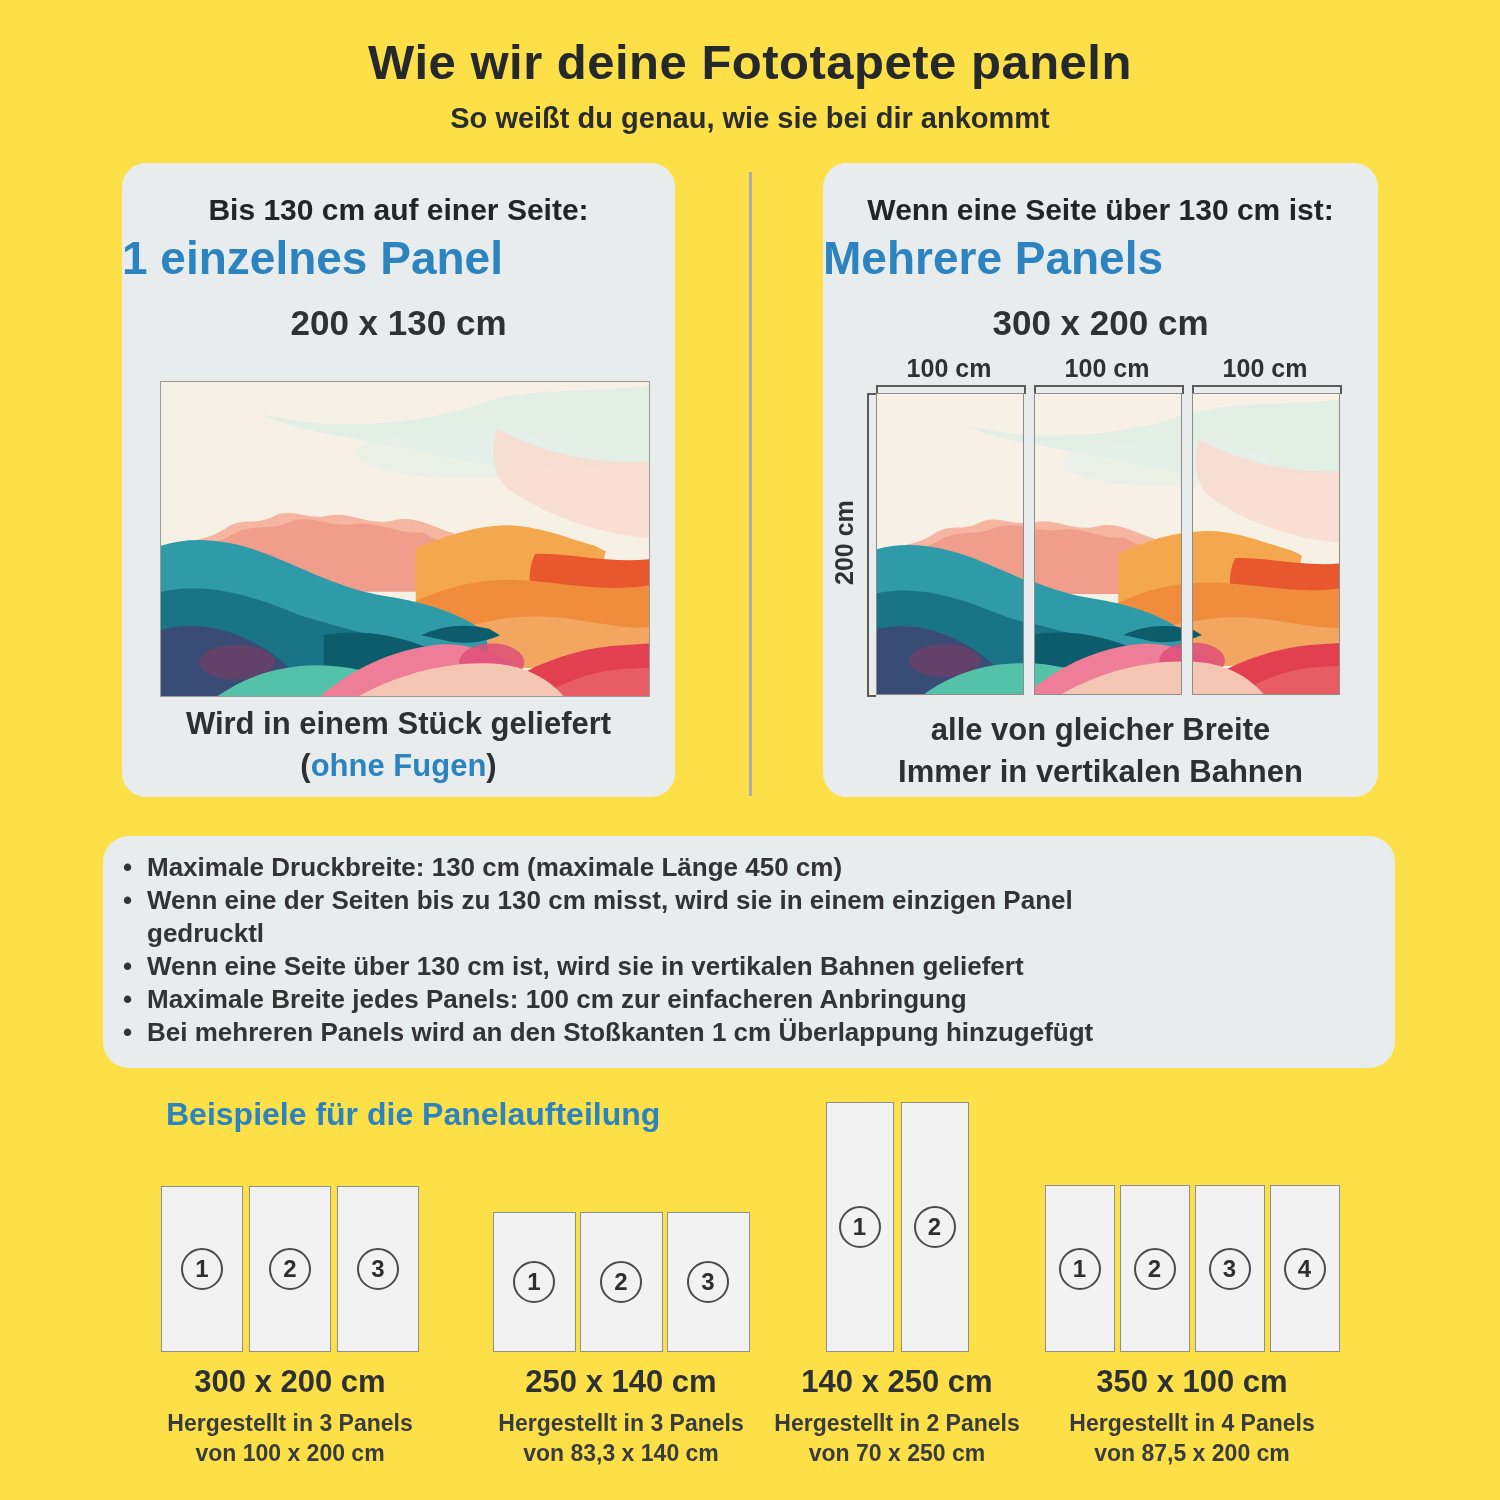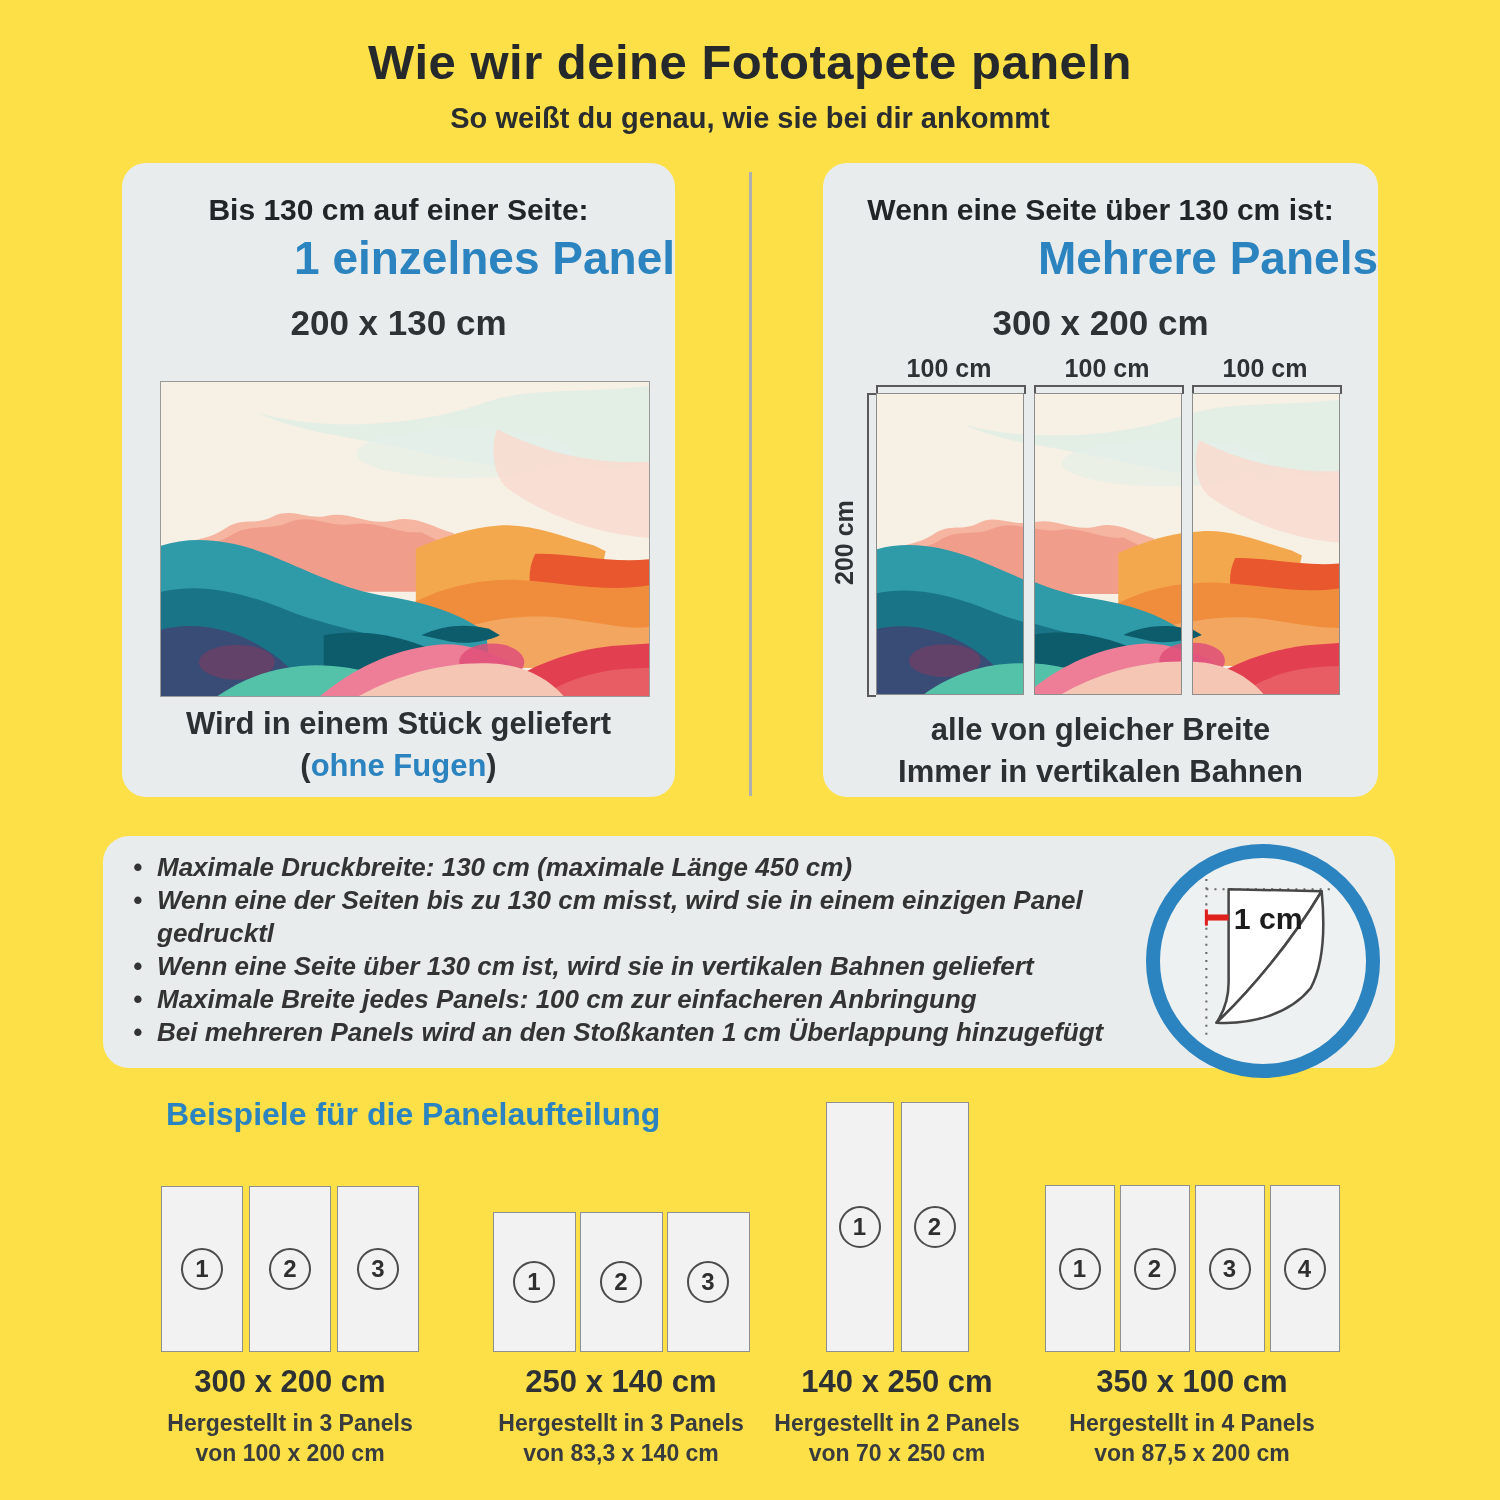--- a/index.html
+++ b/index.html
@@ -13,21 +13,21 @@
             font-size:29px;font-weight:700;color:#2a2d2f;}
 
   
   .box{position:absolute;top:163px;height:634px;background:#e9ecec;border-radius:24px;}
   .box-left{left:122px;width:553px;}
   .box-right{left:823px;width:555px;}
   .divider{position:absolute;left:749px;top:172px;width:3px;height:624px;background:#aeaeae;}
 
   .cond{position:absolute;top:30px;left:0;width:100%;text-align:center;
         font-size:30px;font-weight:800;color:#222527;}
-  .headline{position:absolute;top:68px;left:0;width:100%;text-align:right;
+  .headline{position:absolute;top:68px;left:0;width:100%;text-align:left;
             font-size:46px;font-weight:800;color:#2b84c0;}
   .size{position:absolute;top:140px;left:0;width:100%;text-align:center;
         font-size:35px;font-weight:800;color:#2f3234;}
 
   .art-frame{position:absolute;left:38px;top:218px;width:488px;height:314px;
              border:1px solid #9a9a9a;overflow:hidden;background:#fff;}
   .art-frame svg{display:block;width:100%;height:100%;}
 
   .caption{position:absolute;top:540px;left:0;width:100%;text-align:center;
            font-size:31px;font-weight:600;line-height:42px;color:#2d3032;}
@@ -48,21 +48,21 @@
           writing-mode:vertical-rl;transform:rotate(180deg);}
   .strip{position:absolute;top:230px;width:146px;height:300px;
          border:1px solid #8d8d8d;overflow:hidden;background:#fff;}
   .s0{left:53px}.s1{left:211px}.s2{left:369px}
   .strip svg{display:block;width:100%;height:100%;}
   .caption-right{top:546px;}
 
   
   .info-box{position:absolute;left:103px;top:836px;width:1292px;height:232px;
             background:#e9ecec;border-radius:26px;}
-  .info-box ul{margin:0;padding:15px 0 0 28px;list-style:none;font-style:italic;}
+  .info-box ul{margin:0;padding:15px 0 0 18px;list-style:none;}
   .info-box li{position:relative;padding-left:26px;max-width:1010px;
                font-size:26px;font-weight:600;line-height:33px;color:#333333;}
   .info-box li::before{content:"\2022";position:absolute;left:2px;}
 
   .overlap-circle{position:absolute;left:1146px;top:844px;width:206px;height:206px;
                   background:#eef1f1;border:14px solid #2b84c0;border-radius:50%;
                   z-index:5;display:flex;align-items:center;justify-content:center;}
   .overlap-circle svg{display:block;}
 
   
@@ -180,31 +180,20 @@
   <section class="info-box">
     <ul>
       <li>Maximale Druckbreite: 130 cm (maximale Länge 450 cm)</li>
       <li>Wenn eine der Seiten bis zu 130 cm misst, wird sie in einem einzigen Panel gedrucktl</li>
       <li>Wenn eine Seite über 130 cm ist, wird sie in vertikalen Bahnen geliefert</li>
       <li>Maximale Breite jedes Panels: 100 cm zur einfacheren Anbringung</li>
       <li>Bei mehreren Panels wird an den Stoßkanten 1 cm Überlappung hinzugefügt</li>
     </ul>
   </section>
 
-  <div class="overlap-circle">
-    <svg width="176" height="180" viewBox="0 0 172 178">
-      <line x1="30" y1="8" x2="30" y2="164" stroke="#666" stroke-width="2" stroke-dasharray="2 6"></line>
-      <line x1="30" y1="18" x2="158" y2="18" stroke="#666" stroke-width="2" stroke-dasharray="2 6"></line>
-      <path d="M52,18 L144,20 C114,70 74,118 40,150 C48,138 52,126 52,110 Z" fill="#ffffff" stroke="#474747" stroke-width="2.5" stroke-linejoin="round"></path>
-      <path d="M144,20 C148,62 144,96 133,116 C112,142 74,152 40,150 C74,118 114,70 144,20 Z" fill="#ffffff" stroke="#474747" stroke-width="2.5" stroke-linejoin="round"></path>
-      <line x1="30" y1="38" x2="30" y2="54" stroke="#e0201d" stroke-width="3"></line>
-      <line x1="29" y1="46" x2="52" y2="46" stroke="#e0201d" stroke-width="6"></line>
-      <text x="57" y="57" font-size="30" font-weight="bold" fill="#1c1c1c">1 cm</text>
-    </svg>
-  </div>
 
   <h3 class="examples-heading">Beispiele für die Panelaufteilung</h3>
 
   <div class="example e1">
     <div class="panels-row">
       <div class="mini">
           <span class="num">1</span>
         </div>
       <div class="mini">
           <span class="num">2</span>

